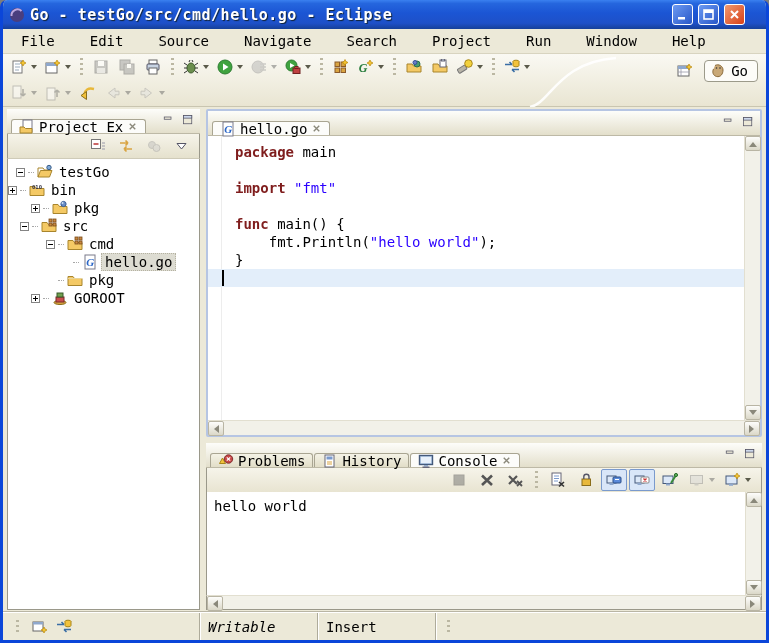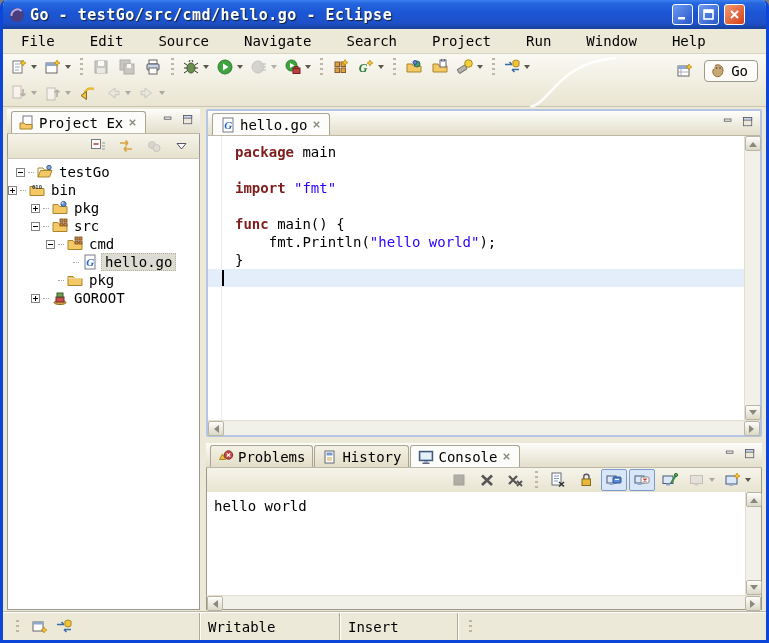--- a/index.html
+++ b/index.html
@@ -53,21 +53,21 @@
   
   .workbench{ flex:1;display:flex;padding:2px 4px;gap:0;min-height:0; }
   .sash-v{ width:6px;flex:0 0 6px; }
   .sash-h{ height:6px;flex:0 0 6px; }
 
   .panel{ display:flex;flex-direction:column;min-height:0; }
 
   
   .tabrow{ height:25px;display:flex;align-items:flex-end;padding:2px 4px 0 4px;gap:1px;
     background:linear-gradient(180deg,#FDFDFA,#E3DFCB);border-bottom:1px solid #BDB9A6;position:relative; }
-  .vtab{ display:flex;align-items:center;gap:4px;height:22px;padding:0 7px;font-size:14px;white-space:nowrap;
+  .vtab{ display:flex;align-items:center;gap:4px;height:14px;padding:0 7px;font-size:14px;white-space:nowrap;
     border:1px solid #A9A592;border-bottom:none;border-radius:3px 3px 0 0;
     background:linear-gradient(180deg,#F4F2E6,#E2DEC8); }
   .vtab.active{ background:#FCFCFA; }
   .minmax{ position:absolute; right:4px; top:4px; display:flex; gap:4px; }
   .mmbtn{ width:16px;height:14px;display:flex;align-items:center;justify-content:center; }
 
   
   .pe{ width:193px;flex:0 0 193px; }
   .pe-toolbar{ height:24px;display:flex;align-items:center;justify-content:flex-end;gap:2px;padding-right:4px;
     background:linear-gradient(180deg,#F6F4EA,#E5E1CD);border-left:1px solid #9A988A;border-right:1px solid #9A988A; }
@@ -111,21 +111,21 @@
   .arr{ width:0;height:0;border:4px solid transparent; }
   .arr.up{ border-bottom:5px solid #8A887A;margin-top:-3px; }
   .arr.down{ border-top:5px solid #8A887A;margin-bottom:-3px; }
   .arr.left{ border-right:5px solid #8A887A;margin-left:-3px; }
   .arr.right{ border-left:5px solid #8A887A;margin-right:-3px; }
 
   
   .statusbar{ flex:0 0 28px;display:flex;align-items:center;background:#ECE9D8;border-top:1px solid #fff;box-shadow:0 -1px 0 #B9B5A4; font-size:14px; }
   .sb-icons{ width:196px;flex:0 0 196px;display:flex;align-items:center;gap:8px;padding-left:8px;align-self:stretch; }
   .sb-field{ align-self:stretch;display:flex;align-items:center;padding-left:8px;border-left:1px solid #AEAB9A;box-shadow:inset 1px 0 0 #fff; }
-  .sb-field.w1{ width:140px; } .sb-field.w2{ width:118px; }
+  .sb-field.w1{ width:118px;font-style:italic; } .sb-field.w2{ width:118px; }
   .sb-grip{ align-self:stretch;border-left:1px solid #AEAB9A;box-shadow:inset 1px 0 0 #fff;display:flex;align-items:center;padding-left:6px; }
 
   .icon16{ width:16px;height:16px;display:inline-flex;flex:0 0 16px; }
 </style>
 </head>
 <body>
 
 <div class="window">
 
   <div class="titlebar">
@@ -481,21 +481,21 @@
             <span class="dotline"></span>
             <span class="icon16">
               <svg width="16" height="16" viewBox="0 0 16 16">
                 <path d="M1 4.5h5l1.5 2H15v7H1z" fill="#F4C965" stroke="#A8852D"></path>
                 <circle cx="11.5" cy="4" r="2.6" fill="#6A8EC8" stroke="#3A5E98"></circle>
                 <circle cx="10.5" cy="3" r="1" fill="#CFE0F4"></circle>
               </svg>
             </span>
             <span class="lbl">pkg</span>
           </div>
-          <div class="tree-row" style="padding-left: 23px; text-align: center;">
+          <div class="tree-row" style="padding-left: 12px; text-align: center;">
             <span class="expander"></span>
             <span class="dotline"></span>
             <span class="icon16">
               <svg width="16" height="16" viewBox="0 0 16 16">
                 <path d="M1 4.5h5l1.5 2H15v7H1z" fill="#F4C965" stroke="#A8852D"></path>
                 <g fill="#C98A41" stroke="#7A4A1A" stroke-width="0.8">
                   <rect x="8" y="1" width="3" height="3"></rect>
                   <rect x="12" y="1" width="3" height="3"></rect>
                   <rect x="8" y="5" width="3" height="3"></rect>
                   <rect x="12" y="5" width="3" height="3"></rect>

